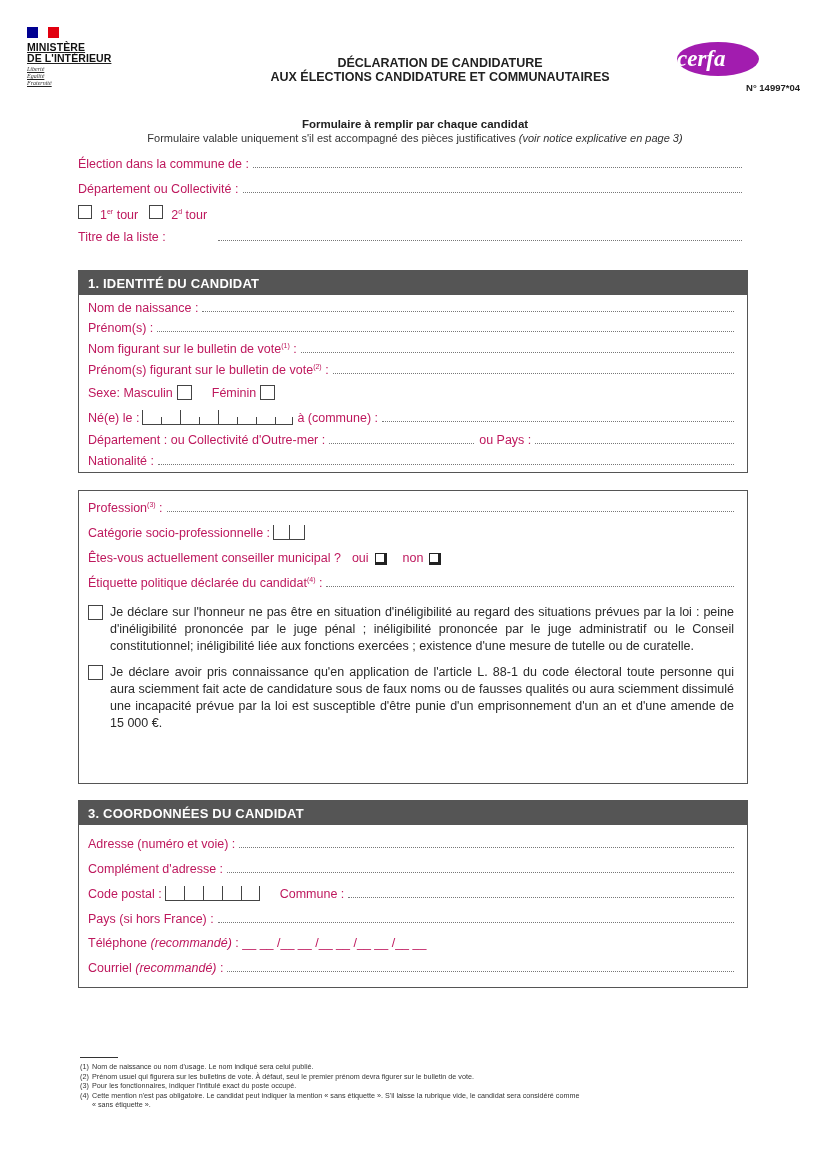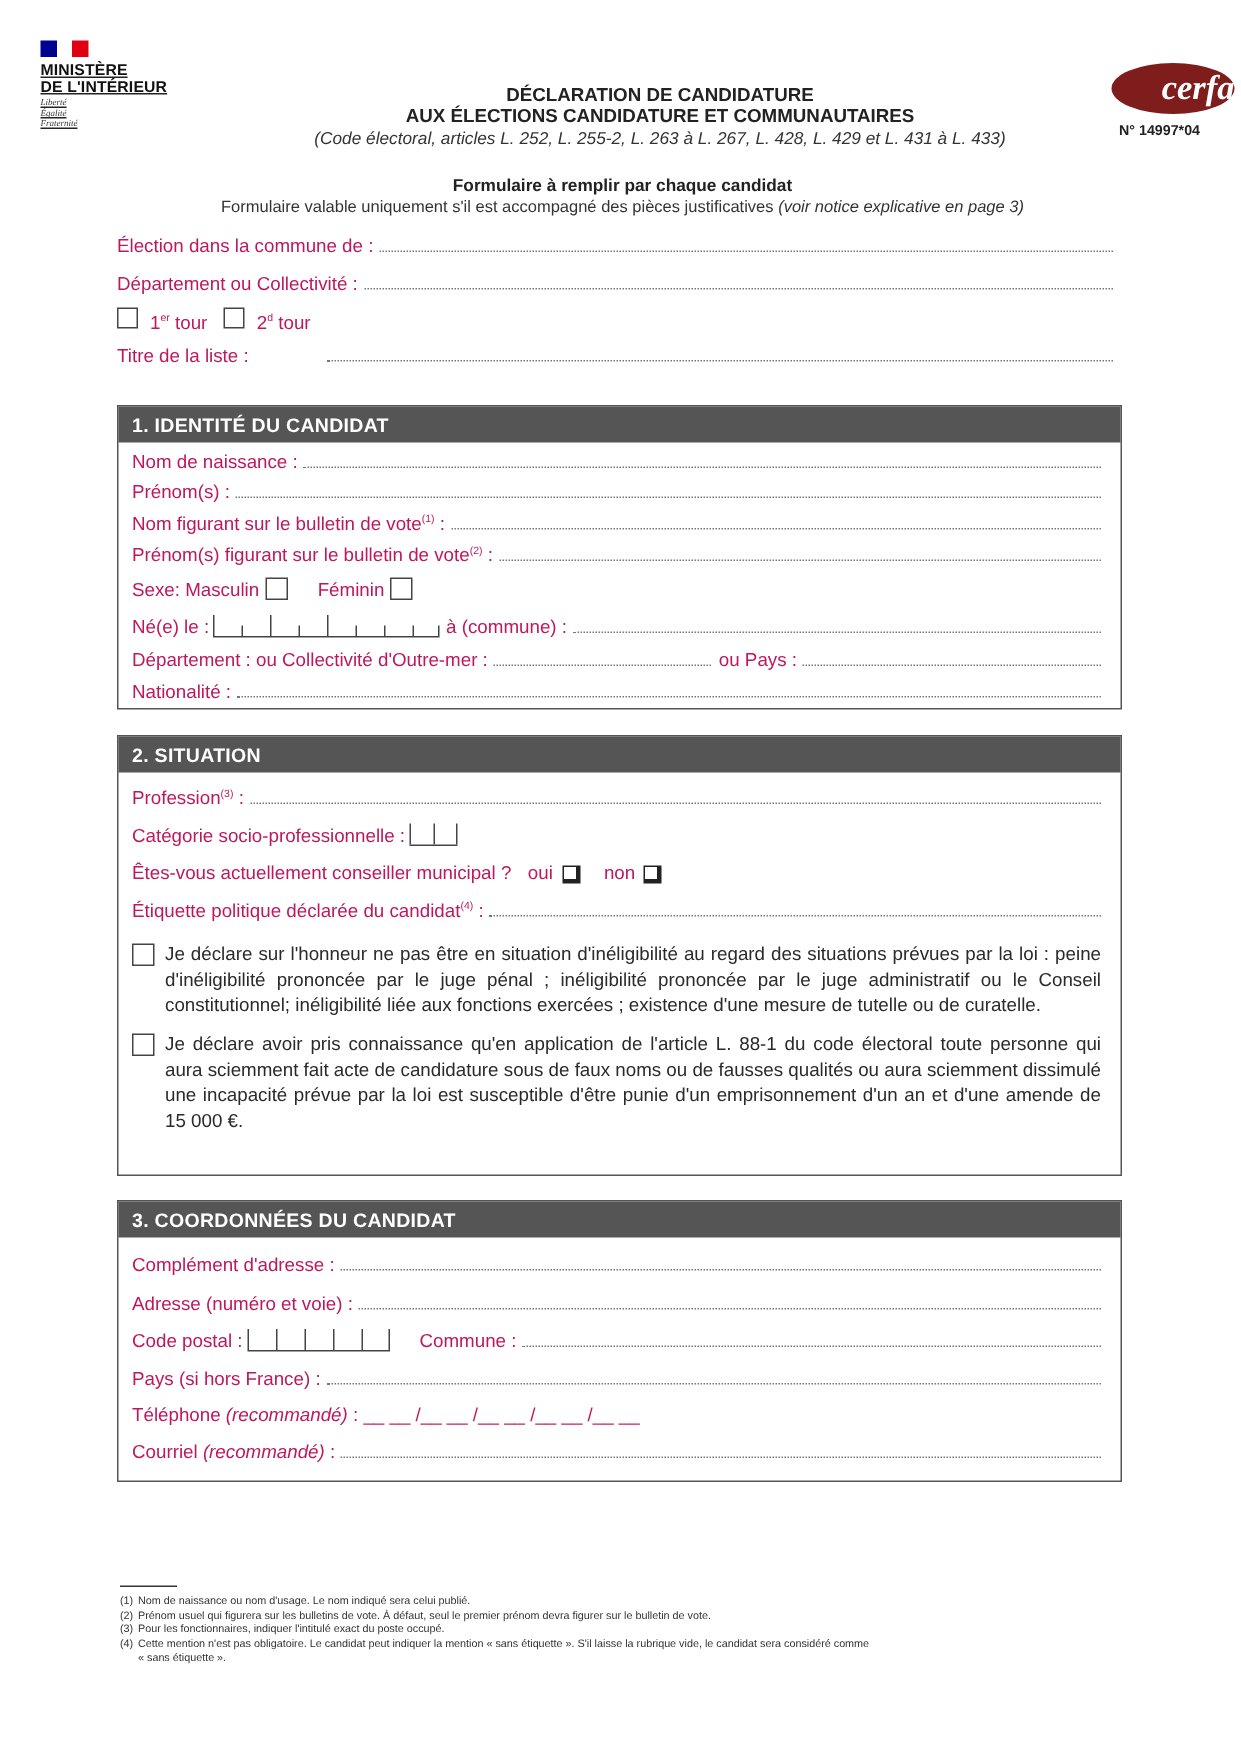--- a/index.html
+++ b/index.html
@@ -16,23 +16,23 @@
   .flag .b { flex: 1; background: #000091; }
   .flag .w { flex: 1; background: #fff; }
   .flag .r { flex: 1; background: #e1000f; }
   .ministry { font-weight: bold; font-size: 10.5px; line-height: 11px; color: #111; margin-top: 4px; letter-spacing: 0.1px; }
   .motto { font-family: "Liberation Serif", serif; font-style: italic; font-size: 6px; line-height: 7px; margin-top: 2px; color: #333; }
 
   .title-block { left: 150px; width: 580px; top: 56px; text-align: center; }
   .title-block .t1 { font-size: 12.5px; font-weight: bold; line-height: 14px; color: #222; }
   .title-block .t2 { font-size: 11.5px; font-style: italic; line-height: 14px; margin-top: 2px; color: #333; }
 
-  .cerfa { left: 741px; top: 42px; width: 82px; height: 34px; background: #7f1d1d; border-radius: 50%;
+  .cerfa { left: 677px; top: 42px; width: 82px; height: 34px; background: #a21caf; border-radius: 50%;
            color: #fff; font-family: "Liberation Serif", serif; font-style: italic; font-weight: bold;
-           font-size: 23px; text-align: right; line-height: 33px; }
+           font-size: 23px; text-align: left; line-height: 33px; }
   .cerfa-num { left: 700px; top: 82px; width: 100px; text-align: right; font-size: 9.5px; font-weight: bold; color: #222; }
 
   .subtitle { left: 70px; width: 690px; top: 118px; text-align: center; }
   .subtitle .s1 { font-size: 11.5px; font-weight: bold; color: #222; }
   .subtitle .s2 { font-size: 11px; color: #333; margin-top: 2px; }
   .subtitle .s2 i { font-style: italic; }
 
   
   .row { display: flex; align-items: baseline; font-size: 12.5px; color: #be185d; white-space: nowrap; }
   .row .lbl { flex: none; }
@@ -81,21 +81,20 @@
   <div class="motto">
     <div>Liberté</div>
     <div>Égalité</div>
     <div>Fraternité</div>
   </div>
 </div>
 
 <div class="abs title-block">
   <div class="t1">DÉCLARATION DE CANDIDATURE</div>
   <div class="t1">AUX ÉLECTIONS CANDIDATURE ET COMMUNAUTAIRES</div>
-  <div class="t2">(Code électoral, articles L. 252, L. 255-2, L. 263 à L. 267, L. 428, L. 429 et L. 431 à L. 433)</div>
 </div>
 
 <div class="abs cerfa">cerfa</div>
 <div class="abs cerfa-num">N° 14997*04</div>
 
 <div class="abs subtitle">
   <div class="s1">Formulaire à remplir par chaque candidat</div>
   <div class="s2"><span>Formulaire valable uniquement s'il est accompagné des pièces justificatives</span> <i>(voir notice explicative en page 3)</i></div>
 </div>
 
@@ -165,21 +164,20 @@
       <span class="dots"></span>
     </div>
     <div class="row" style="height:21px;">
       <span class="lbl">Nationalité :</span>
         <span class="dots"></span>
     </div>
   </div>
 </div>
 
 <div class="abs section" style="top:490px; height:294px;">
-  <div class="section-header">2.  SITUATION</div>
   <div class="section-body">
     <div class="row" style="height:26px;">
       <span class="lbl"><span>Profession</span><sup>(3)</sup><span> :</span></span>
         <span class="dots"></span>
     </div>
     <div class="row" style="height:25px;">
       <span class="lbl">Catégorie socio-professionnelle :</span>
       <span class="combs">
         <span style="width:16px"></span>
           <span class="end" style="width:16px"></span>
@@ -203,26 +201,26 @@
     <div class="decl" style="margin-top:9px;">
       <span class="cb"></span>
       <p>Je déclare avoir pris connaissance qu'en application de l'article L. 88-1 du code électoral toute personne qui aura sciemment fait acte de candidature sous de faux noms ou de fausses qualités ou aura sciemment dissimulé une incapacité prévue par la loi est susceptible d'être punie d'un emprisonnement d'un an et d'une amende de 15 000 €.</p>
     </div>
   </div>
 </div>
 
 <div class="abs section" style="top:800px; height:188px;">
   <div class="section-header">3.  COORDONNÉES DU CANDIDAT</div>
   <div class="section-body" style="padding-top:2px;">
-    <div class="row" style="height:25px;">
-      <span class="lbl">Complément d'adresse :</span>
-        <span class="dots"></span>
-    </div>
     <div class="row" style="height:26px;">
       <span class="lbl">Adresse (numéro et voie) :</span>
+        <span class="dots"></span>
+    </div>
+    <div class="row" style="height:25px;">
+      <span class="lbl">Complément d'adresse :</span>
         <span class="dots"></span>
     </div>
     <div class="row" style="height:25px;">
       <span class="lbl">Code postal :</span>
       <span class="combs">
         <span style="width:19px"></span>
           <span style="width:19px"></span>
           <span style="width:19px"></span>
           <span style="width:19px"></span>
           <span class="end" style="width:19px"></span>

